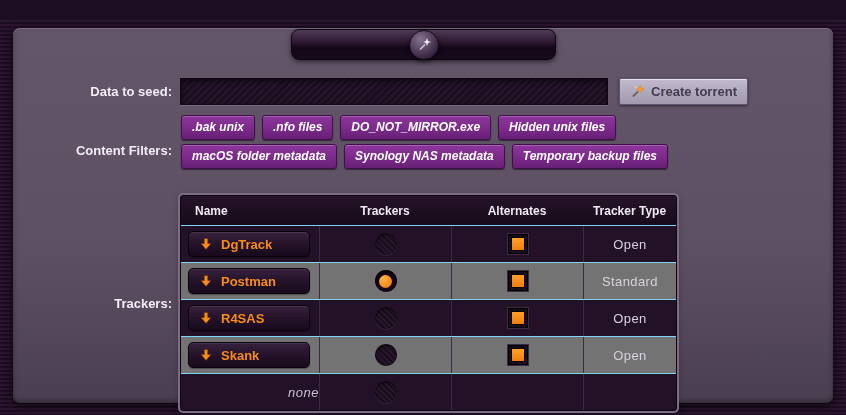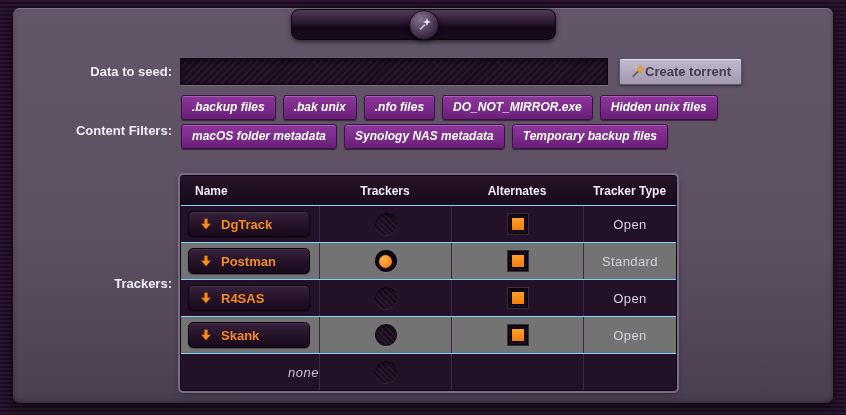--- a/index.html
+++ b/index.html
@@ -2,21 +2,21 @@
 <html><head>
 <meta charset="utf-8">
 <style>
   * { box-sizing: border-box; margin: 0; padding: 0; }
   html, body { width: 846px; height: 415px; overflow: hidden; }
   body {
     font-family: "Liberation Sans", sans-serif;
     background: #1d0d21;
     position: relative;
   }
-  .window { position: absolute; inset: 0; }
+  .window { position: absolute; inset: 0; margin-top: 20px; }
 
   
   .frame {
     position: absolute; inset: 0;
     background: repeating-linear-gradient(180deg, #2b1530 0px, #2b1530 2px, #1d0d21 2px, #1d0d21 4px);
   }
 
   
   .panel {
     position: absolute; left: 13px; top: 8px; right: 13px; bottom: 12px;
@@ -57,21 +57,21 @@
     background-color: #1c0d20;
     background-image: repeating-linear-gradient(135deg, rgba(255,255,255,.04) 0 2px, transparent 2px 5px);
     border: 1px solid #110617;
     box-shadow: inset 0 2px 4px rgba(0,0,0,.55), 0 1px 0 rgba(255,255,255,.14);
     color: #e8e2ee; font-size: 13px; padding: 0 8px; outline: none;
   }
 
   
   .create-btn {
     position: absolute; left: 619px; top: 58px; height: 27px;
-    display: flex; align-items: center; padding: 0 10px;
+    display: flex; align-items: center; gap: 6px; padding: 0 10px;
     background: linear-gradient(180deg, #c2bacd 0%, #b1a9bd 50%, #a399af 100%);
     border: 1px solid #5f5570; border-radius: 2px;
     box-shadow: inset 0 1px 0 rgba(255,255,255,.55), 0 1px 3px rgba(0,0,0,.5);
     color: #423c4f; font-weight: 700; font-size: 13px;
     font-family: "Liberation Sans", sans-serif;
     cursor: pointer;
   }
 
   
   .chips {
@@ -181,21 +181,20 @@
         <line x1="3" y1="13.5" x2="8.5" y2="8" stroke="#6f6253" stroke-width="2"></line>
         <polygon points="11,1.5 12.2,4.3 15,5.5 12.2,6.7 11,9.5 9.8,6.7 7,5.5 9.8,4.3" fill="#ffa21f" stroke="#d97b0a" stroke-width="0.5"></polygon>
         <circle cx="6" cy="3.5" r="0.9" fill="#ffd27a"></circle>
       </svg>
     </span>
     <span>Create torrent</span>
   </button>
 
   <div class="label lbl-filters">Content Filters:</div>
   <div class="chips" id="chips">
-  <button class="chip">.backup files</button>
 
   <button class="chip">.bak unix</button>
 
   <button class="chip">.nfo files</button>
 
   <button class="chip">DO_NOT_MIRROR.exe</button>
 
   <button class="chip">Hidden unix files</button>
 
   <button class="chip">macOS folder metadata</button>

